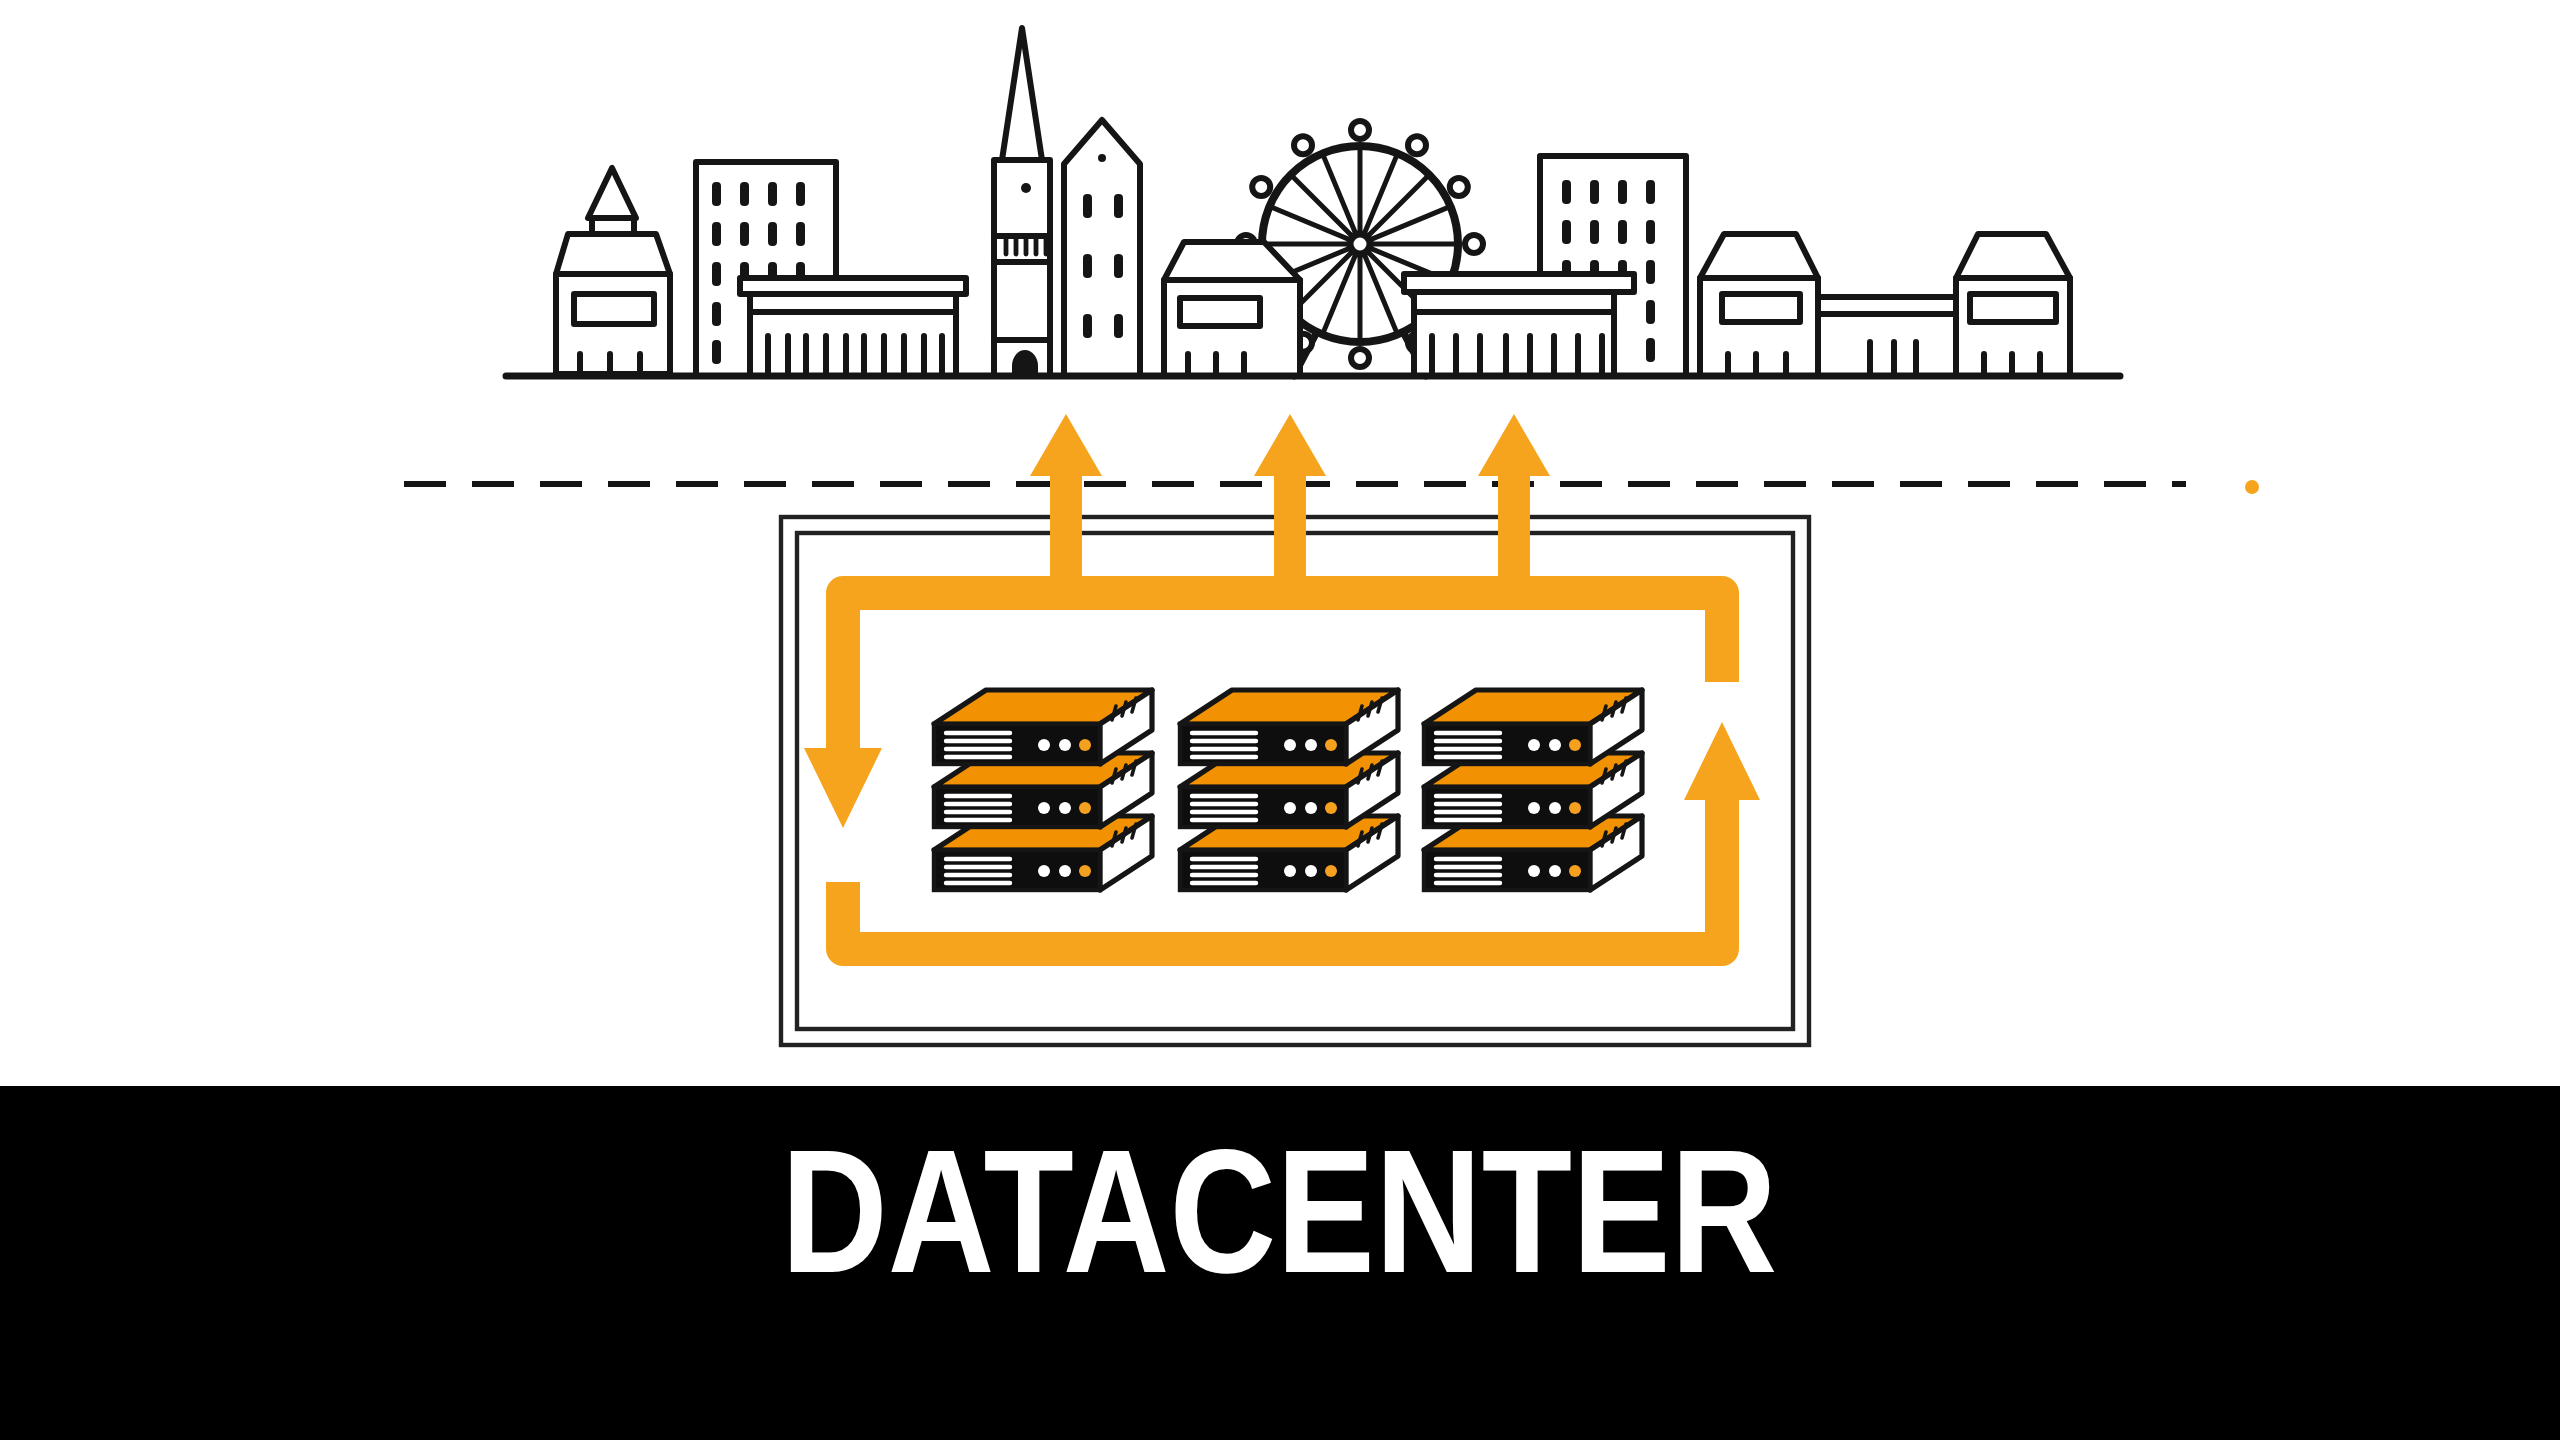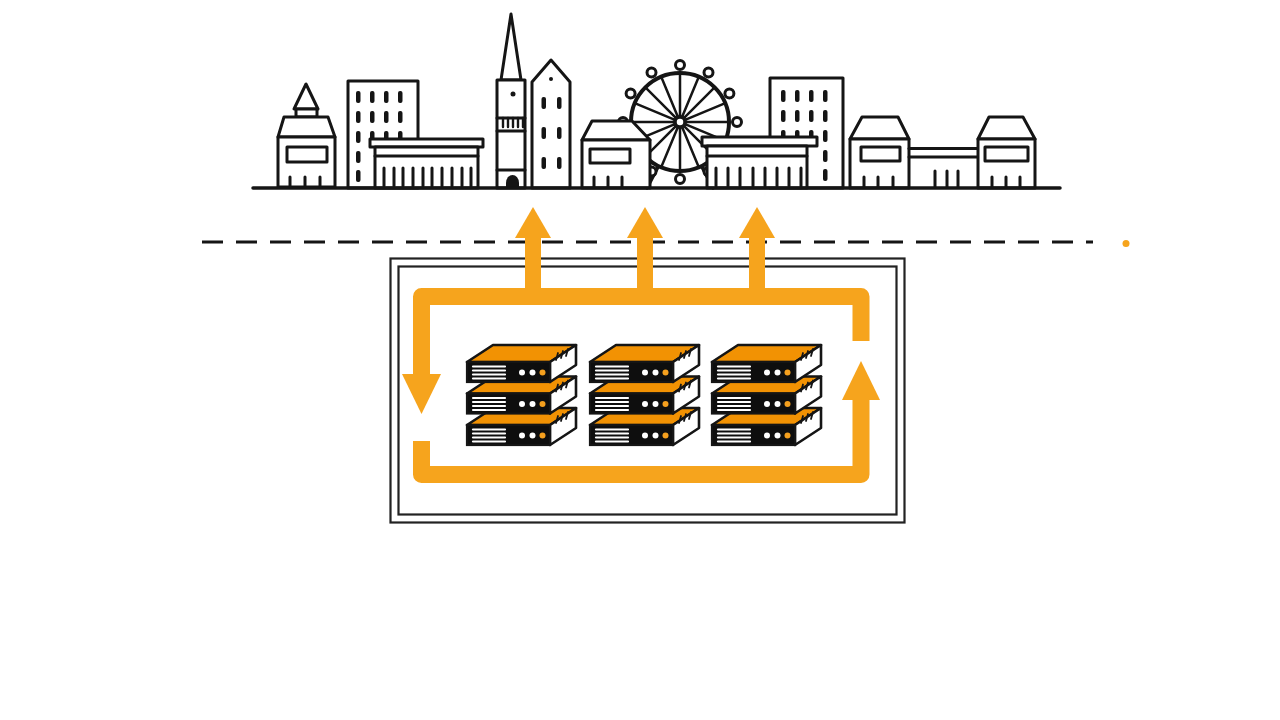--- a/index.html
+++ b/index.html
@@ -243,14 +243,17 @@
         <use href="#server-unit" x="590" y="362"></use>
       </g>
       <g>
         <use href="#server-unit" x="712" y="425"></use>
         <use href="#server-unit" x="712" y="393.5"></use>
         <use href="#server-unit" x="712" y="362"></use>
       </g>
     </g>
   </svg>
 
+  <div class="banner">
+    <div class="banner-text">DATACENTER</div>
+  </div>
 
 </div>
 
 </body></html>

